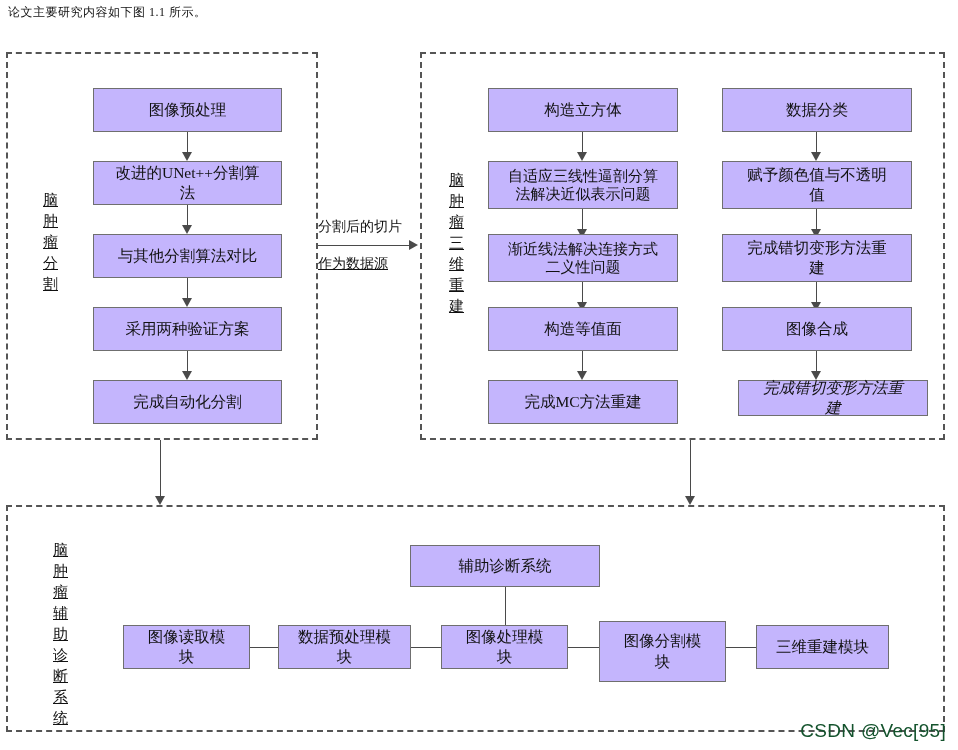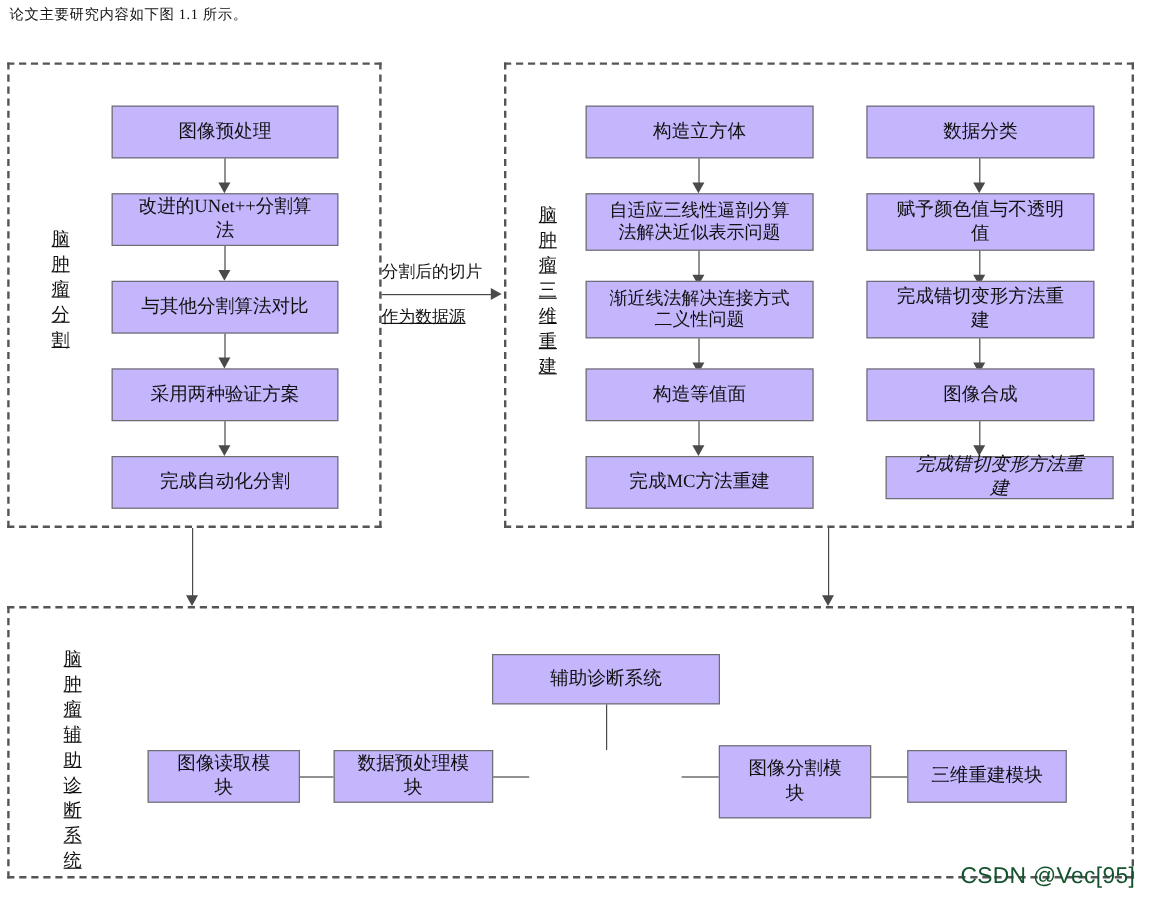--- a/index.html
+++ b/index.html
@@ -202,20 +202,21 @@
 
   <div class="box" style="left:410px; top:545px; width:190px; height:42px;">辅助诊断系统</div>
   <div class="vline" style="left:505px; top:587px; height:38px;"></div>
 
   <div class="box" style="left:123px; top:625px; width:127px; height:44px;">图像读取模块</div>
   <div class="hline" style="left:250px; top:647px; width:28px;"></div>
 
   <div class="box" style="left:278px; top:625px; width:133px; height:44px;">数据预处理模块</div>
   <div class="hline" style="left:411px; top:647px; width:30px;"></div>
 
+  <div class="box" style="left:441px; top:625px; width:127px; height:44px;">图像处理模块</div>
   <div class="hline" style="left:568px; top:647px; width:31px;"></div>
 
   <div class="box" style="left:599px; top:621px; width:127px; height:61px;">图像分割模块</div>
   <div class="hline" style="left:726px; top:647px; width:30px;"></div>
 
   <div class="box" style="left:756px; top:625px; width:133px; height:44px;">三维重建模块</div>
 
   <div class="watermark">CSDN @Vec[95]</div>
 
 </div>

